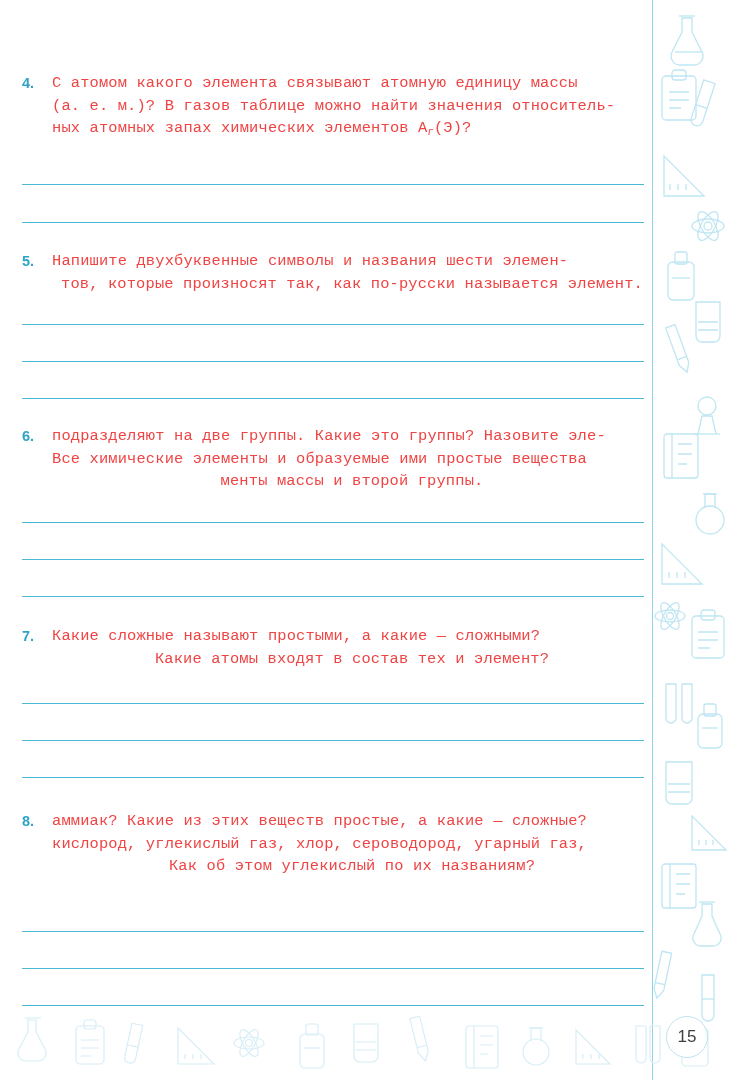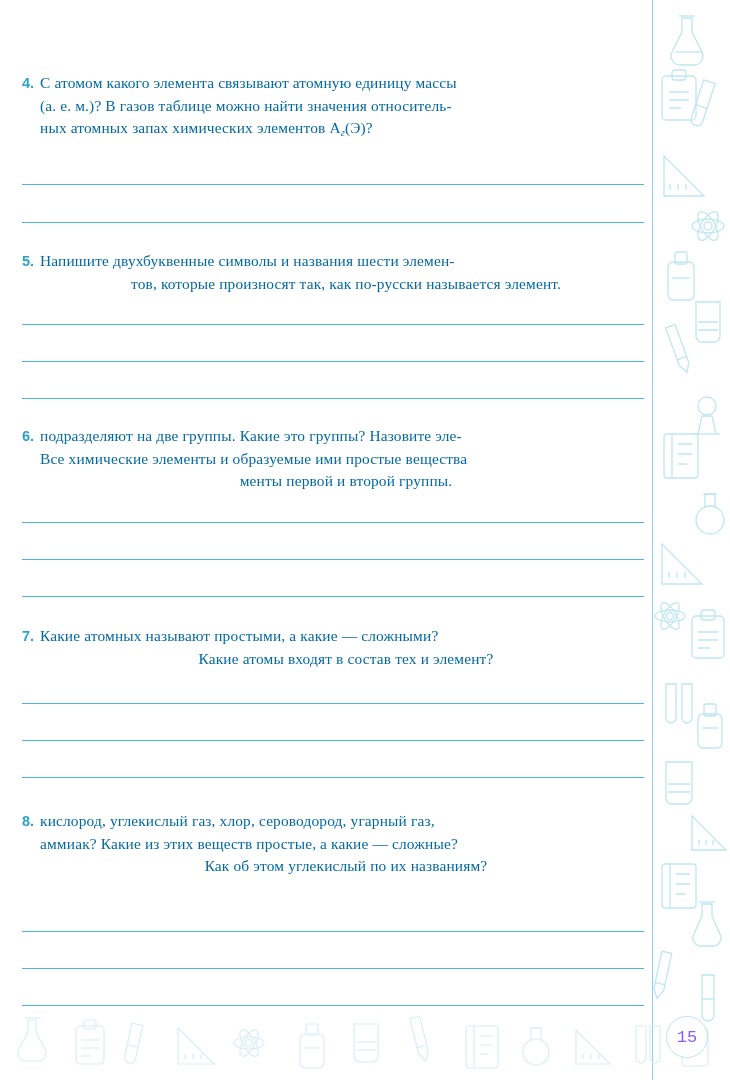--- a/index.html
+++ b/index.html
@@ -67,27 +67,28 @@
     left: 0;
     top: 0;
     width: 22px;
     color: #2ea3c8;
     font-family: "Liberation Sans", sans-serif;
     font-weight: bold;
     font-size: 14.5px;
     line-height: 22px;
   }
   .qtext {
-    margin-left: 18px;
-    color: #0369a1;
+    margin-left: 30px;
+    color: #ef4444;
     font-size: 15.4px;
     line-height: 22.5px;
     text-align: justify;
     text-justify: inter-word;
     letter-spacing: 0.15px;
+    font-family: Liberation Mono, monospace;
   }
   .qtext .last {
     text-align: center;
   }
   .qtext div {
     white-space: pre;
   }
   sub {
     font-size: 0.68em;
     vertical-align: -0.28em;
@@ -106,22 +107,22 @@
   
   .pagenum {
     position: absolute;
     right: 22px;
     bottom: 22px;
     width: 40px;
     height: 40px;
     border-radius: 50%;
     background: #ffffff;
     border: 1px solid #bfe4ef;
-    color: #8b5cf6;
-    font-family: Liberation Mono, monospace;
+    color: #404040;
+    font-family: Liberation Sans, sans-serif;
     font-size: 17px;
     display: flex;
     align-items: center;
     justify-content: center;
     z-index: 6;
   }
 
   .doodle { stroke: #bfe6f2; fill: none; stroke-width: 1.3; }
   .doodle-faint { stroke: #d8eef7; fill: none; stroke-width: 1.2; }
 </style>
@@ -345,43 +346,43 @@
     </div>
     <div class="rule" style="top:324px;"></div>
     <div class="rule" style="top:361px;"></div>
     <div class="rule" style="top:398px;"></div>
 
     <div class="qblock" style="top:425px;">
       <div class="qnum">6.</div>
       <div class="qtext">
         <div>подразделяют на две группы. Какие это группы? Назовите эле-</div>
         <div>Все химические элементы и образуемые ими простые вещества</div>
-        <div class="last">менты первой и второй группы.</div>
+        <div class="last">менты массы и второй группы.</div>
       </div>
     </div>
     <div class="rule" style="top:522px;"></div>
     <div class="rule" style="top:559px;"></div>
     <div class="rule" style="top:596px;"></div>
 
     <div class="qblock" style="top:625px;">
       <div class="qnum">7.</div>
       <div class="qtext">
-        <div>Какие атомных называют простыми, а какие — сложными?</div>
+        <div>Какие сложные называют простыми, а какие — сложными?</div>
         <div class="last">Какие атомы входят в состав тех и элемент?</div>
       </div>
     </div>
     <div class="rule" style="top:703px;"></div>
     <div class="rule" style="top:740px;"></div>
     <div class="rule" style="top:777px;"></div>
 
     <div class="qblock" style="top:810px;">
       <div class="qnum">8.</div>
       <div class="qtext">
+        <div>аммиак? Какие из этих веществ простые, а какие — сложные?</div>
         <div>кислород, углекислый газ, хлор, сероводород, угарный газ,</div>
-        <div>аммиак? Какие из этих веществ простые, а какие — сложные?</div>
         <div class="last">Как об этом углекислый по их названиям?</div>
       </div>
     </div>
     <div class="rule" style="top:931px;"></div>
     <div class="rule" style="top:968px;"></div>
     <div class="rule" style="top:1005px;"></div>
   </div>
 
   <div class="pagenum">15</div>
 </div>

